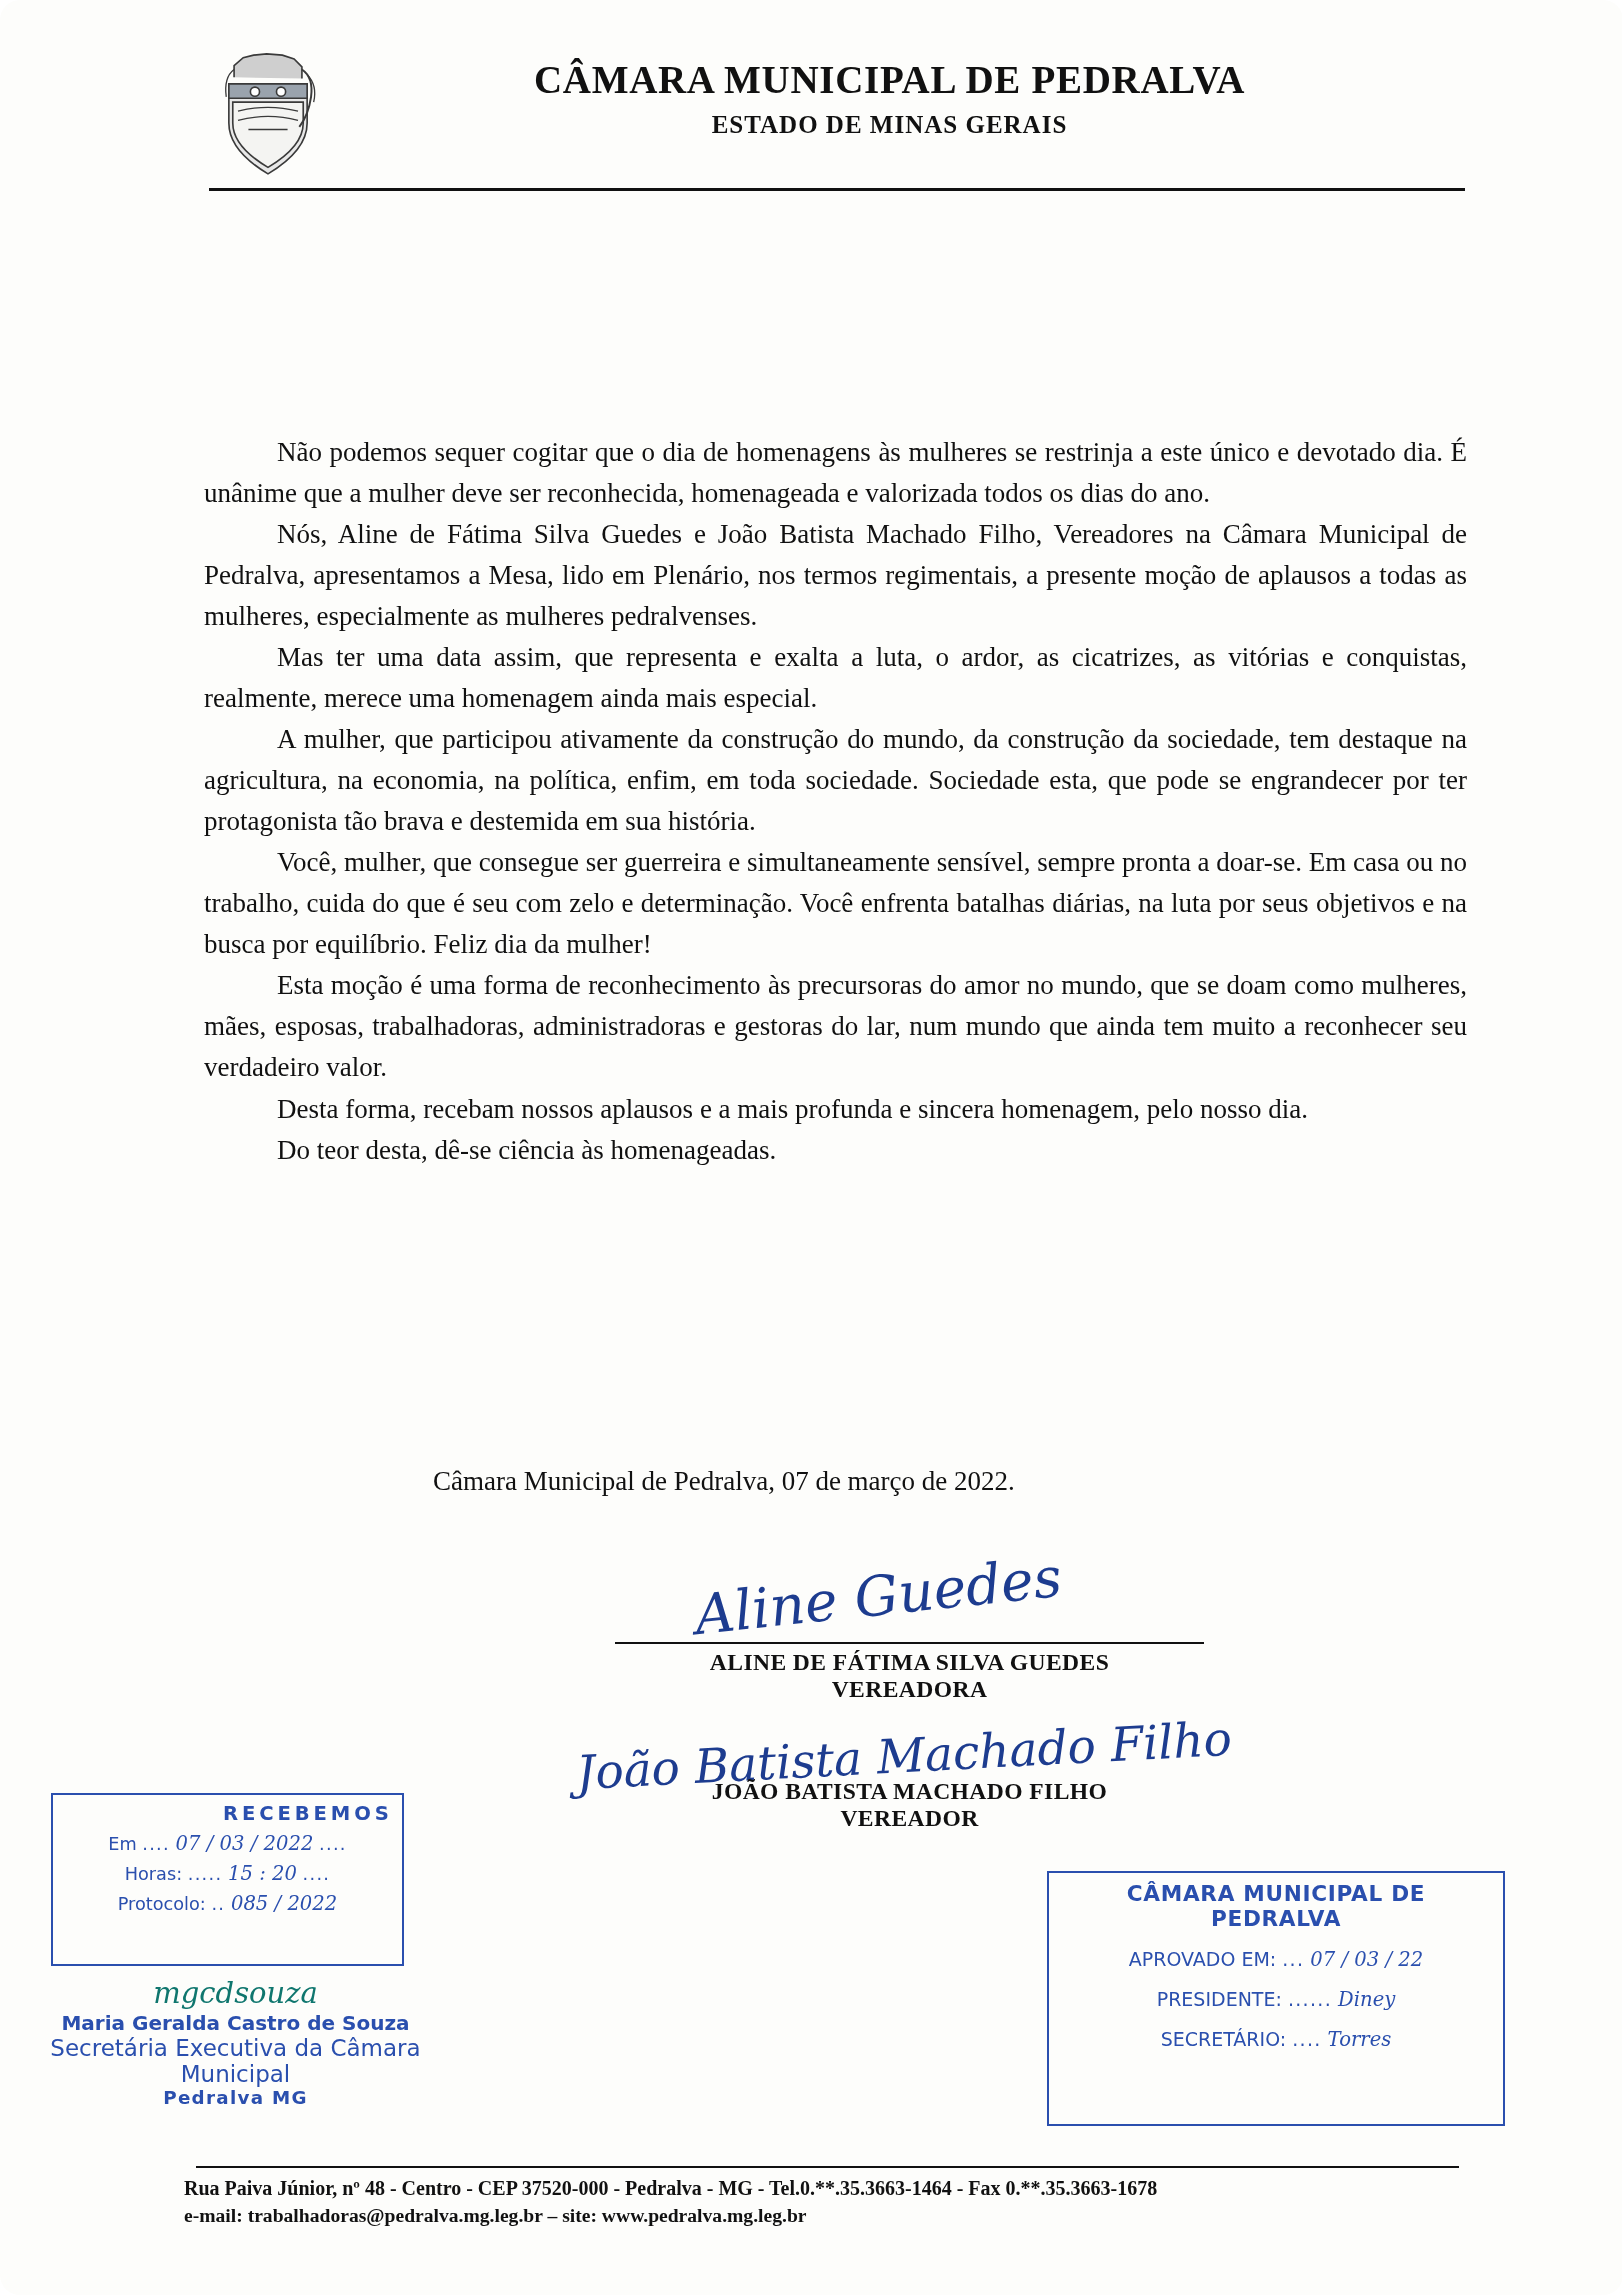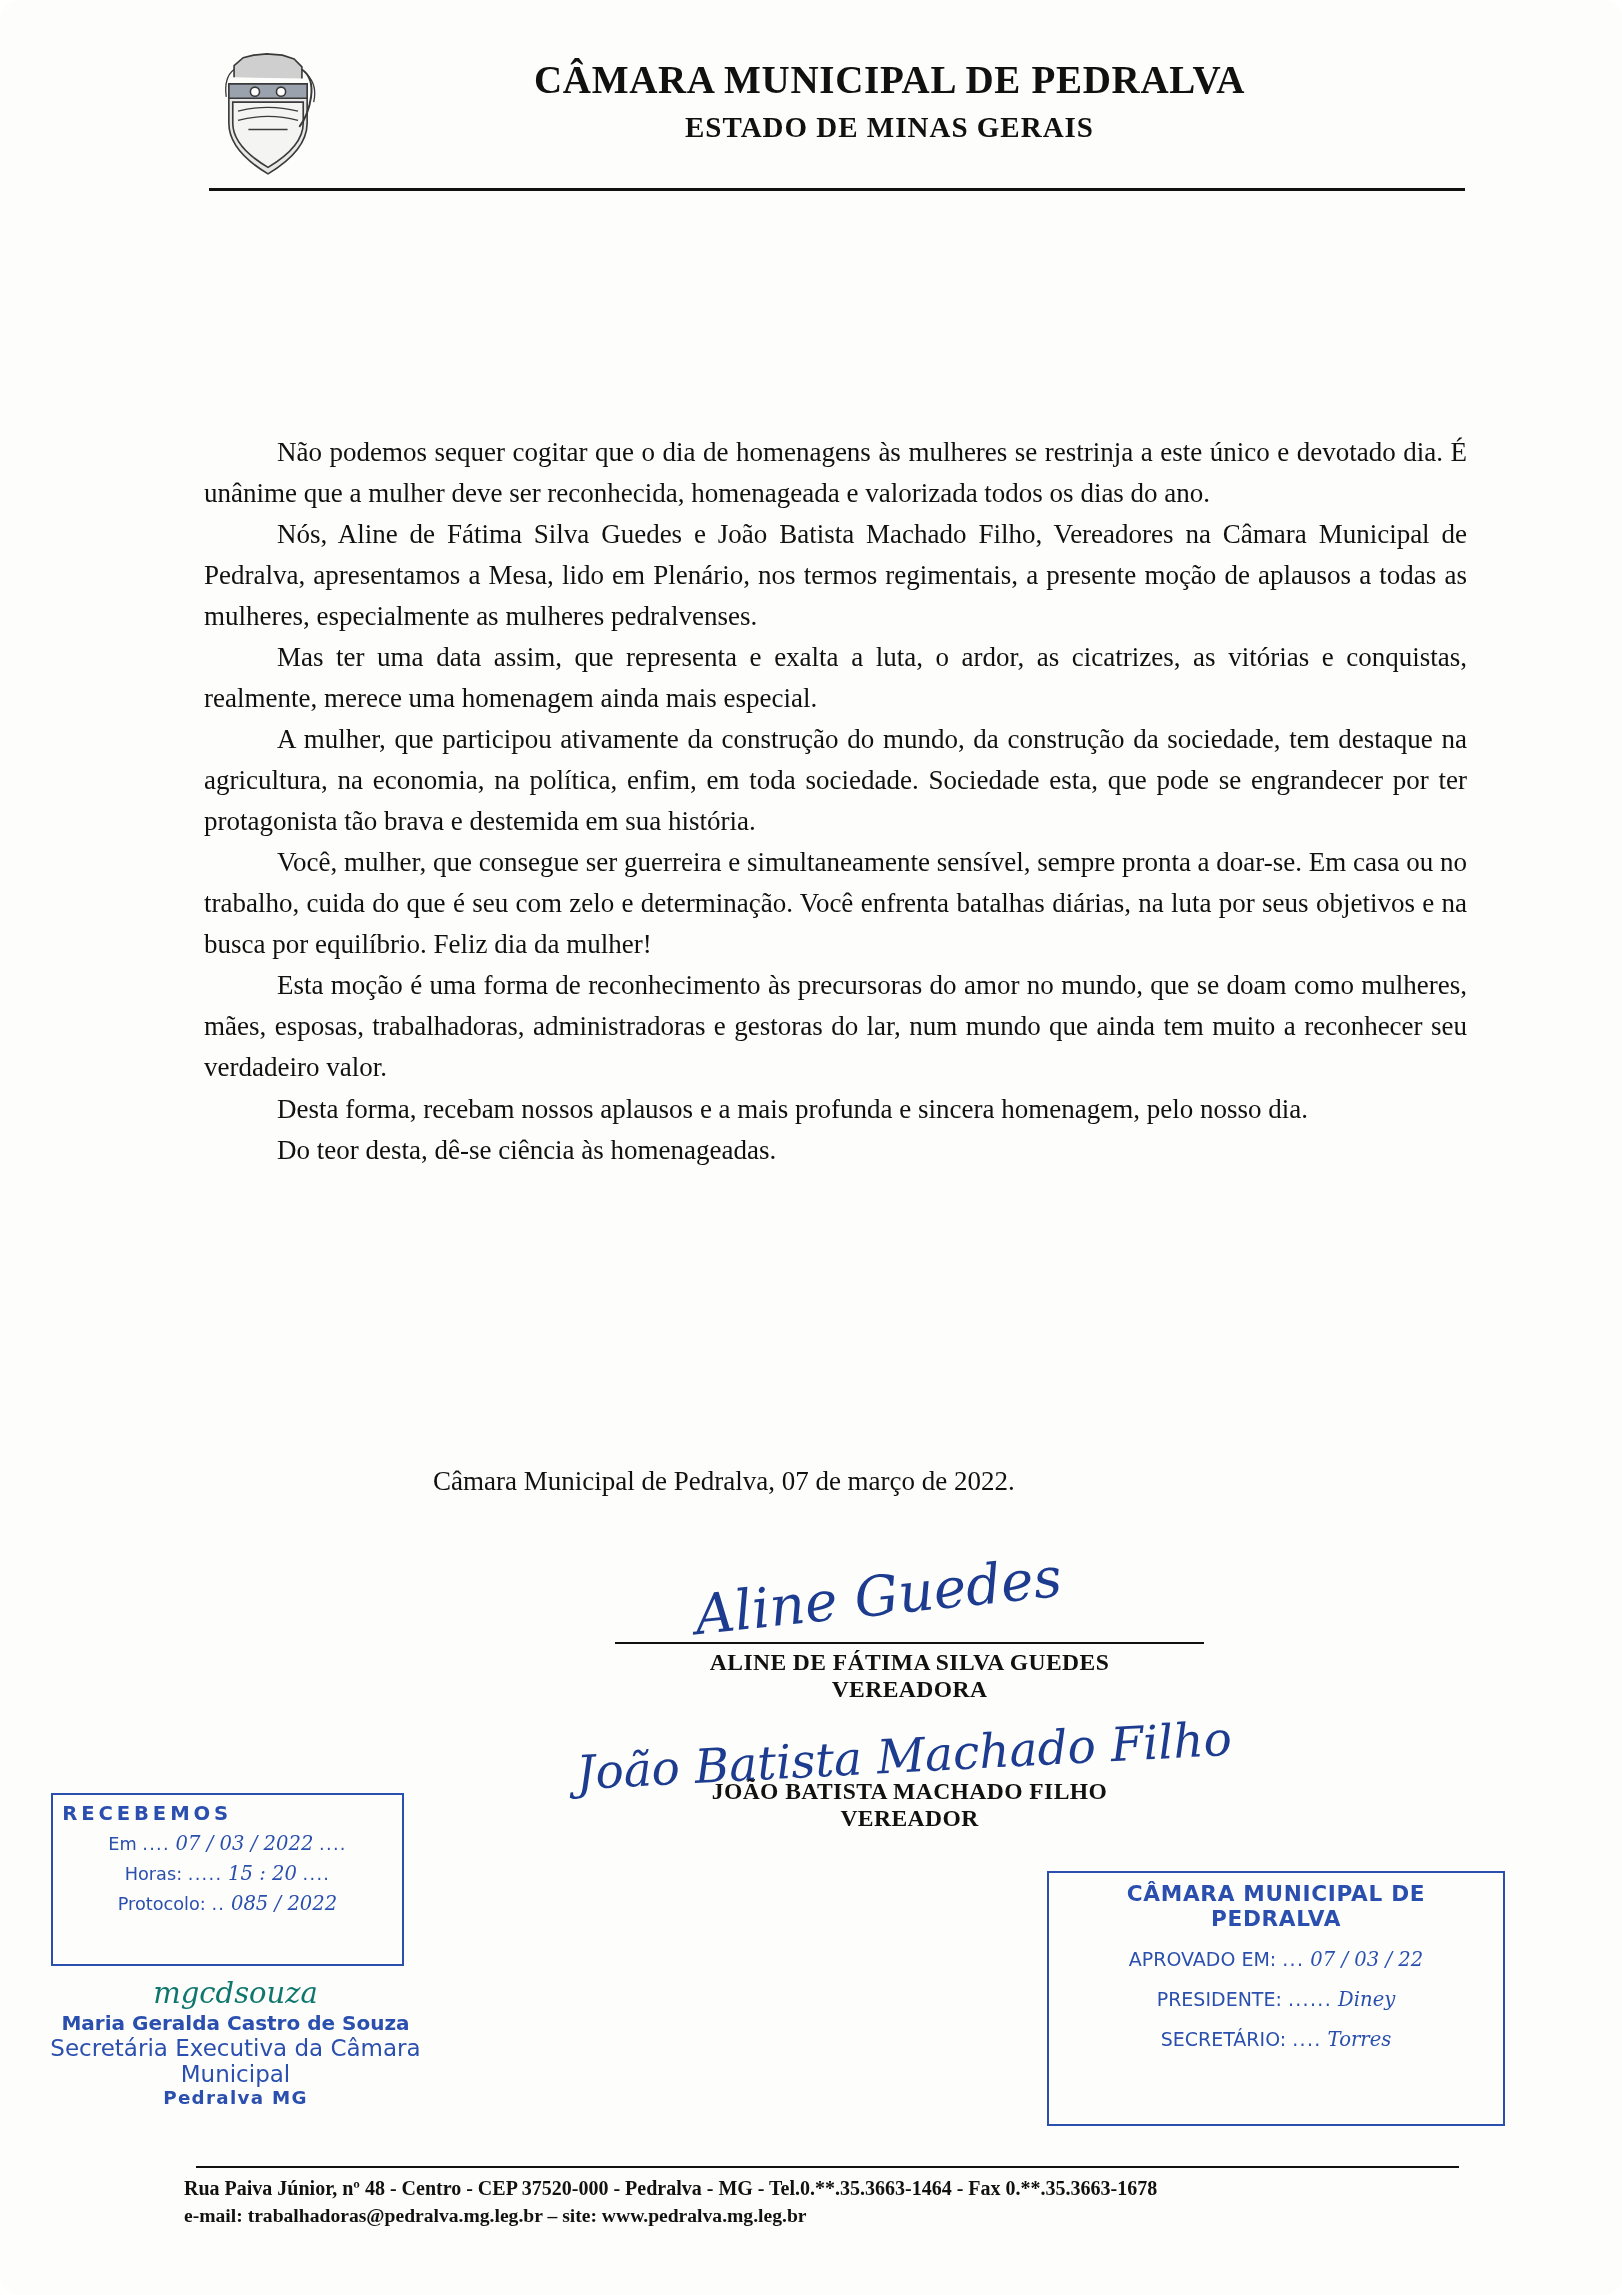--- a/index.html
+++ b/index.html
@@ -45,21 +45,21 @@
     width: 1073px;
     text-align: center;
   }
   .header-title {
     font-size: 39px;
     font-weight: bold;
     letter-spacing: 0.7px;
     line-height: 1.1;
   }
   .header-sub {
-    font-size: 29px;
+    font-size: 25px;
     font-weight: bold;
     letter-spacing: 1px;
     margin-top: 9.2px;
   }
   .header-rule {
     position: absolute;
     left: 13px;
     top: 149px;
     width: 1256px;
     height: 2.6px;
@@ -158,21 +158,21 @@
   }
   .stamp-recebemos {
     left: 51px;
     top: 1793px;
     width: 353px;
     height: 173px;
     padding: 6.5px 9.2px;
     box-sizing: border-box;
   }
   .stamp-recebemos .st-title {
-    text-align: left;
+    text-align: right;
     font-weight: bold;
     letter-spacing: 3.9px;
     font-size: 19.6px;
     margin-bottom: 3.9px;
   }
   .stamp-row {
     font-size: 17.7px;
     margin-top: 7.2px;
     white-space: nowrap;
     text-align: center;

